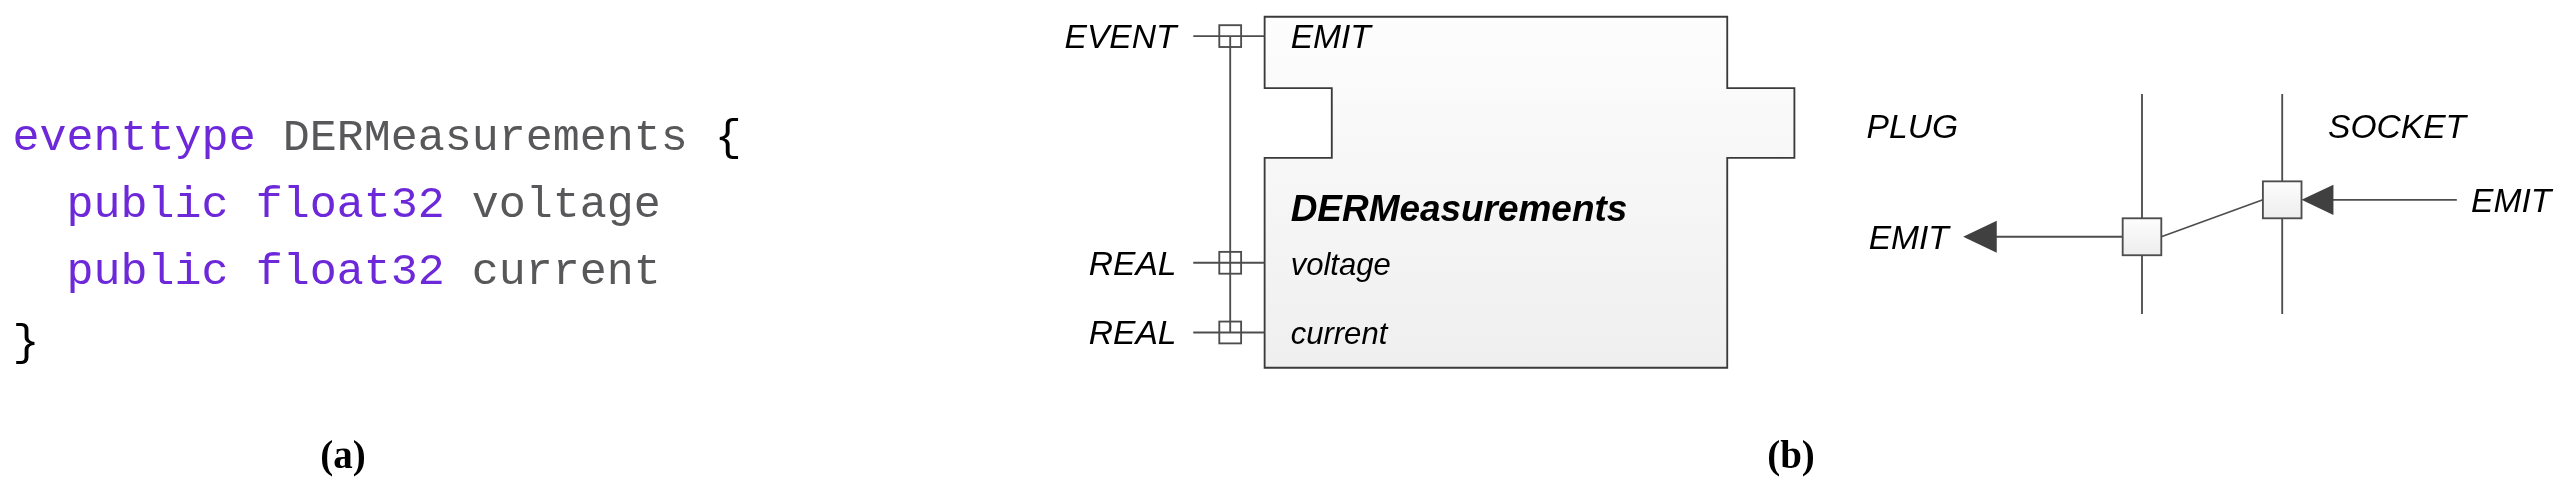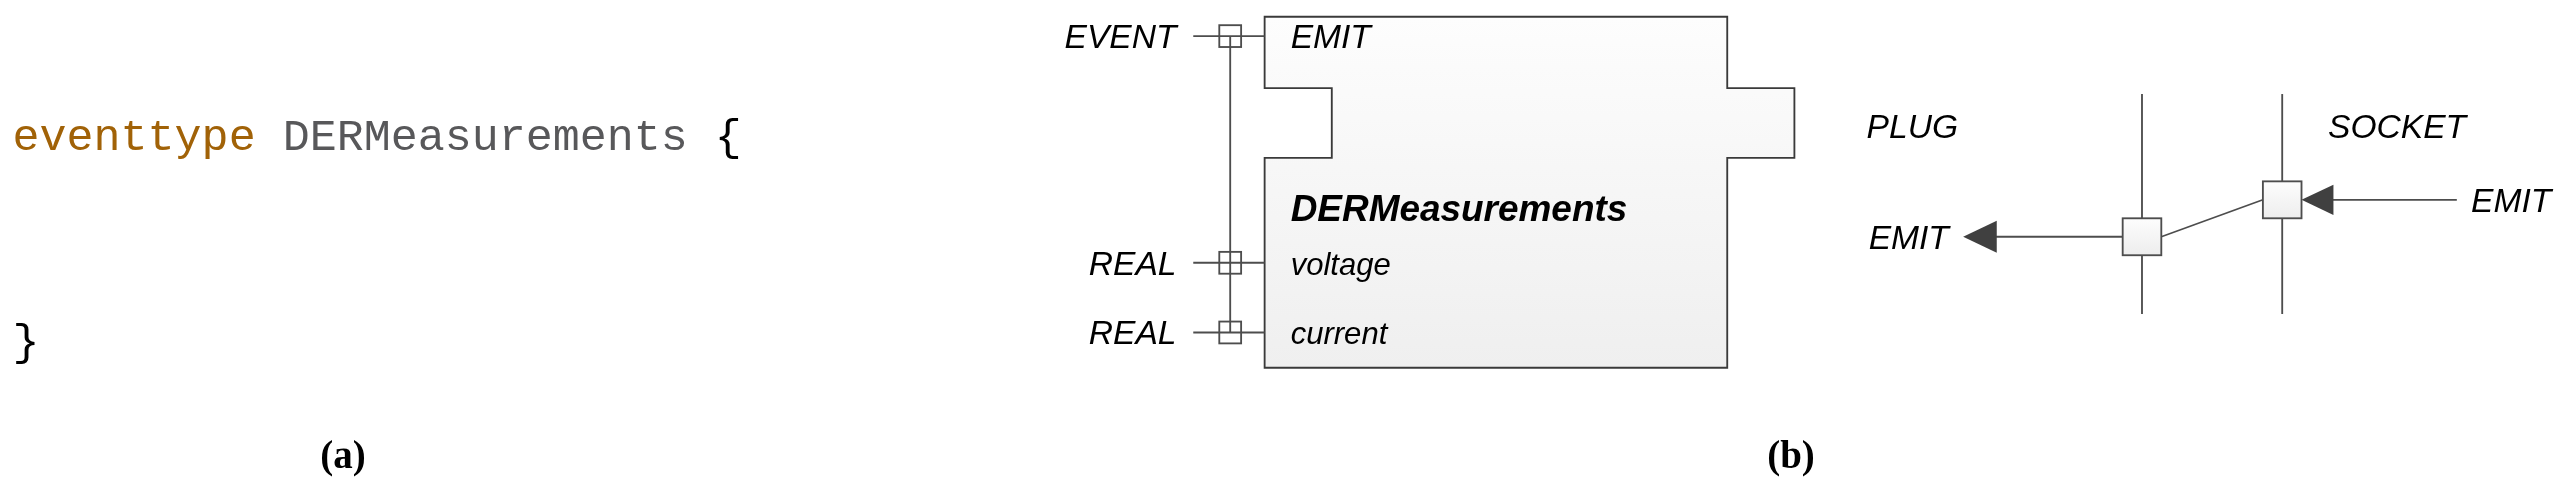--- a/index.html
+++ b/index.html
@@ -9,21 +9,21 @@
 
   
   #code-panel{position:absolute;left:0;top:0;width:941px;height:403px;}
   .code-line{position:absolute;left:12.6px;white-space:pre;
              font-family:"Liberation Mono","DejaVu Sans Mono",monospace;
              font-size:45px;line-height:45px;letter-spacing:0px;}
   .code-line.l0{top:116px;}
   .code-line.l1{top:183px;}
   .code-line.l2{top:250px;}
   .code-line.l3{top:321px;}
-  .kw{color:#a16207;}
+  .kw{color:#6d28d9;}
   .id{color:#58585a;}
   .pn{color:#000000;}
 
   
   .caption{position:absolute;font-family:"Liberation Serif","DejaVu Serif",serif;
            font-weight:bold;font-size:39px;color:#000;line-height:39px;}
   #caption-a{left:301px;top:435px;width:84px;text-align:center;}
   #caption-b{left:1749px;top:435px;width:84px;text-align:center;}
 
   
@@ -36,21 +36,23 @@
 </style>
 </head>
 <body>
 
 <div class="stage">
 
   <div id="code-panel">
 
     <div class="code-line l0"><span class="kw">eventtype</span><span class="pn"> </span><span class="id">DERMeasurements</span><span class="pn"> </span><span class="pn">{</span></div>
 
+    <div class="code-line l1"><span class="kw">  public float32</span><span class="pn"> </span><span class="id">voltage</span></div>
 
+    <div class="code-line l2"><span class="kw">  public float32</span><span class="pn"> </span><span class="id">current</span></div>
 
     <div class="code-line l3"><span class="pn">}</span></div>
   </div>
 
   <div id="diagram-panel">
     <svg width="1627" height="403" viewBox="0 0 1936 480" xmlns="http://www.w3.org/2000/svg">
       <defs>
         <linearGradient id="blockGrad" x1="0" y1="0" x2="0" y2="1">
           <stop offset="0%" stop-color="#FDFDFD"></stop>
           <stop offset="100%" stop-color="#EFEFEF"></stop>

